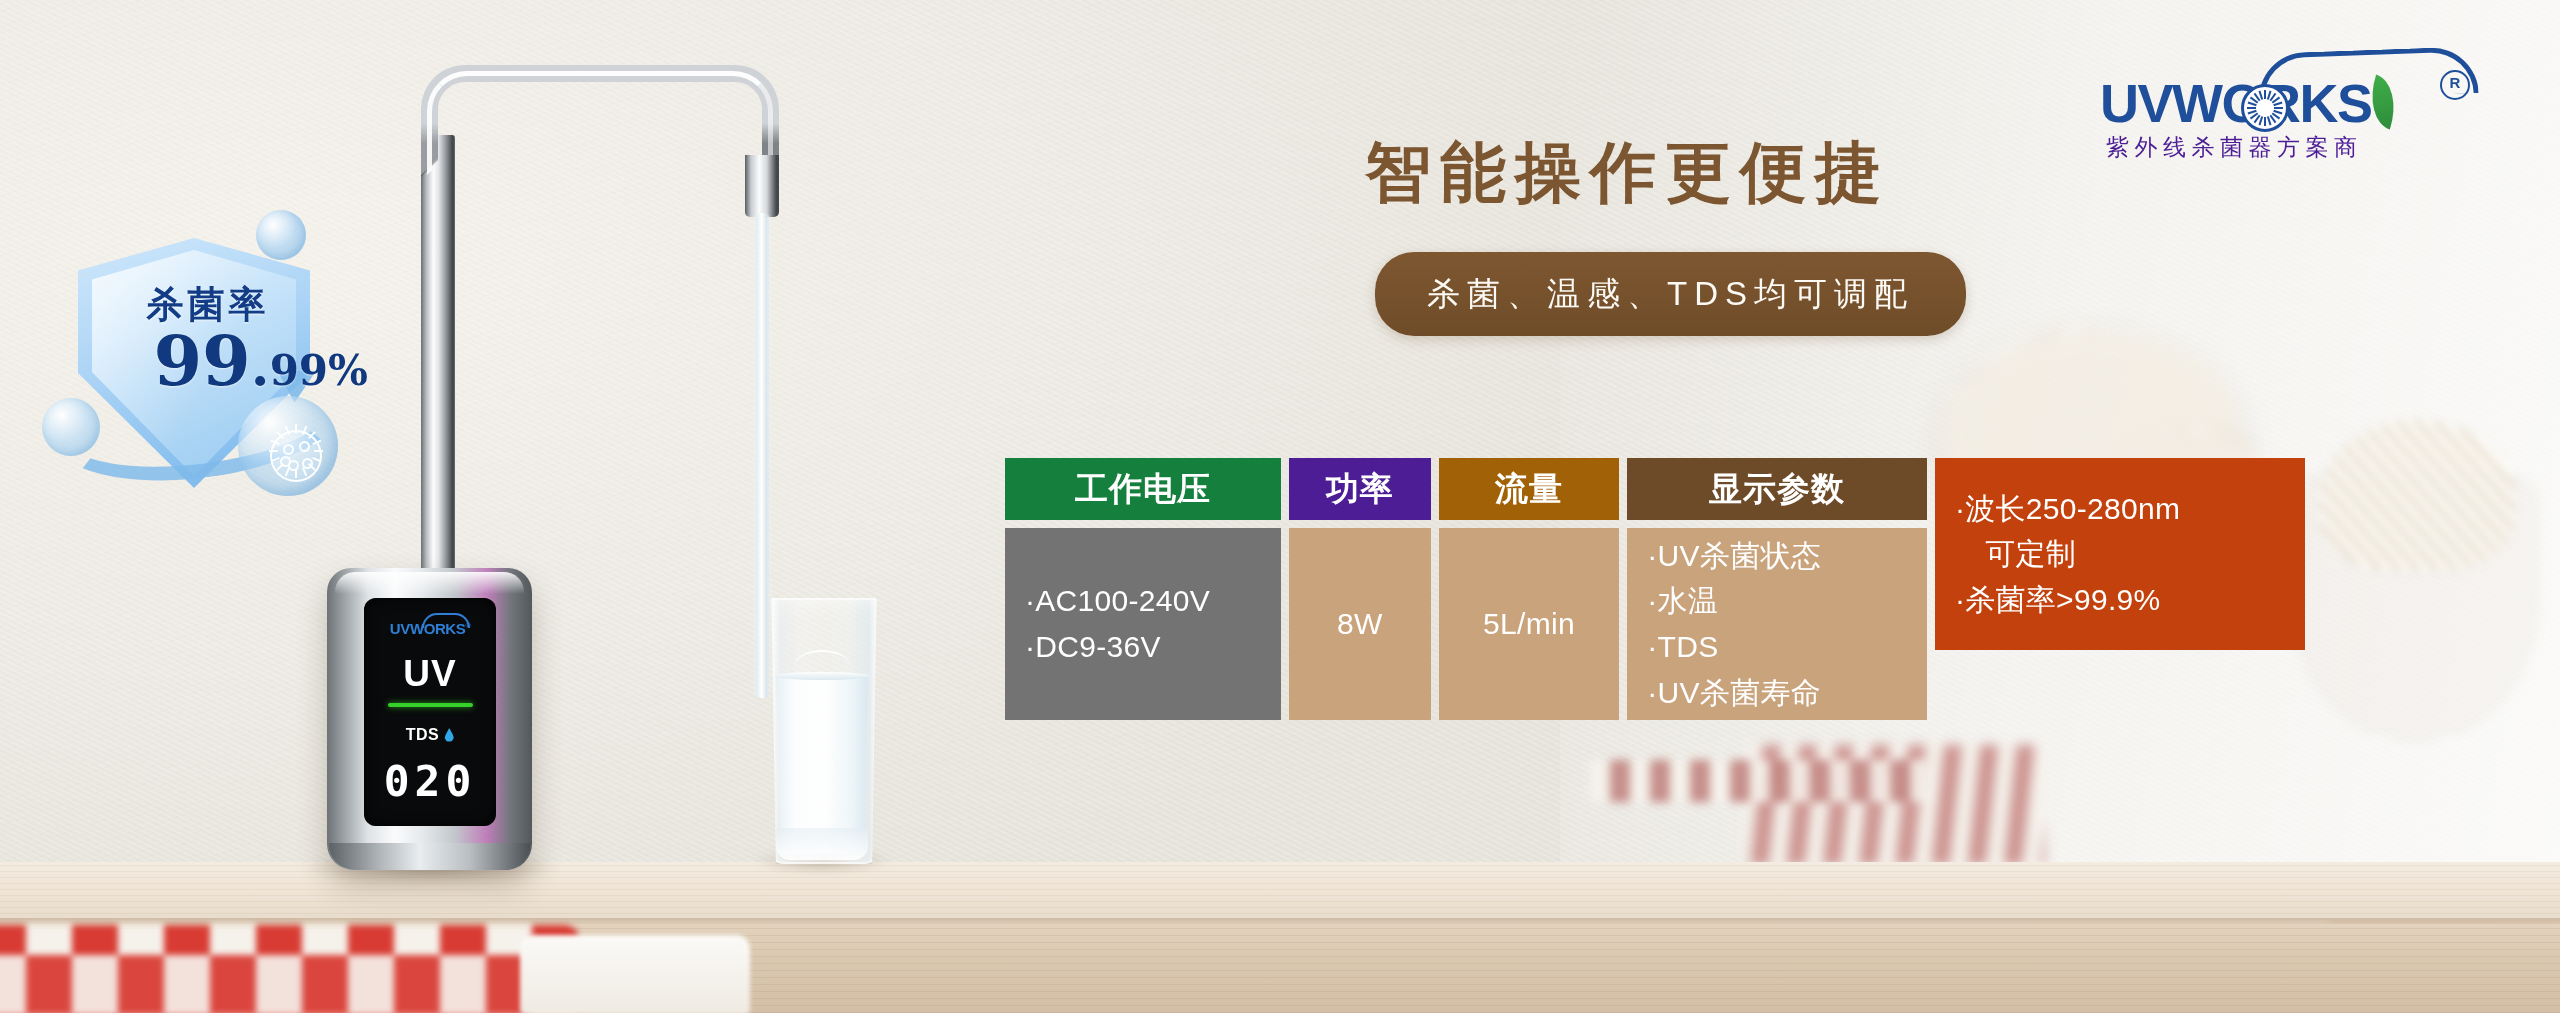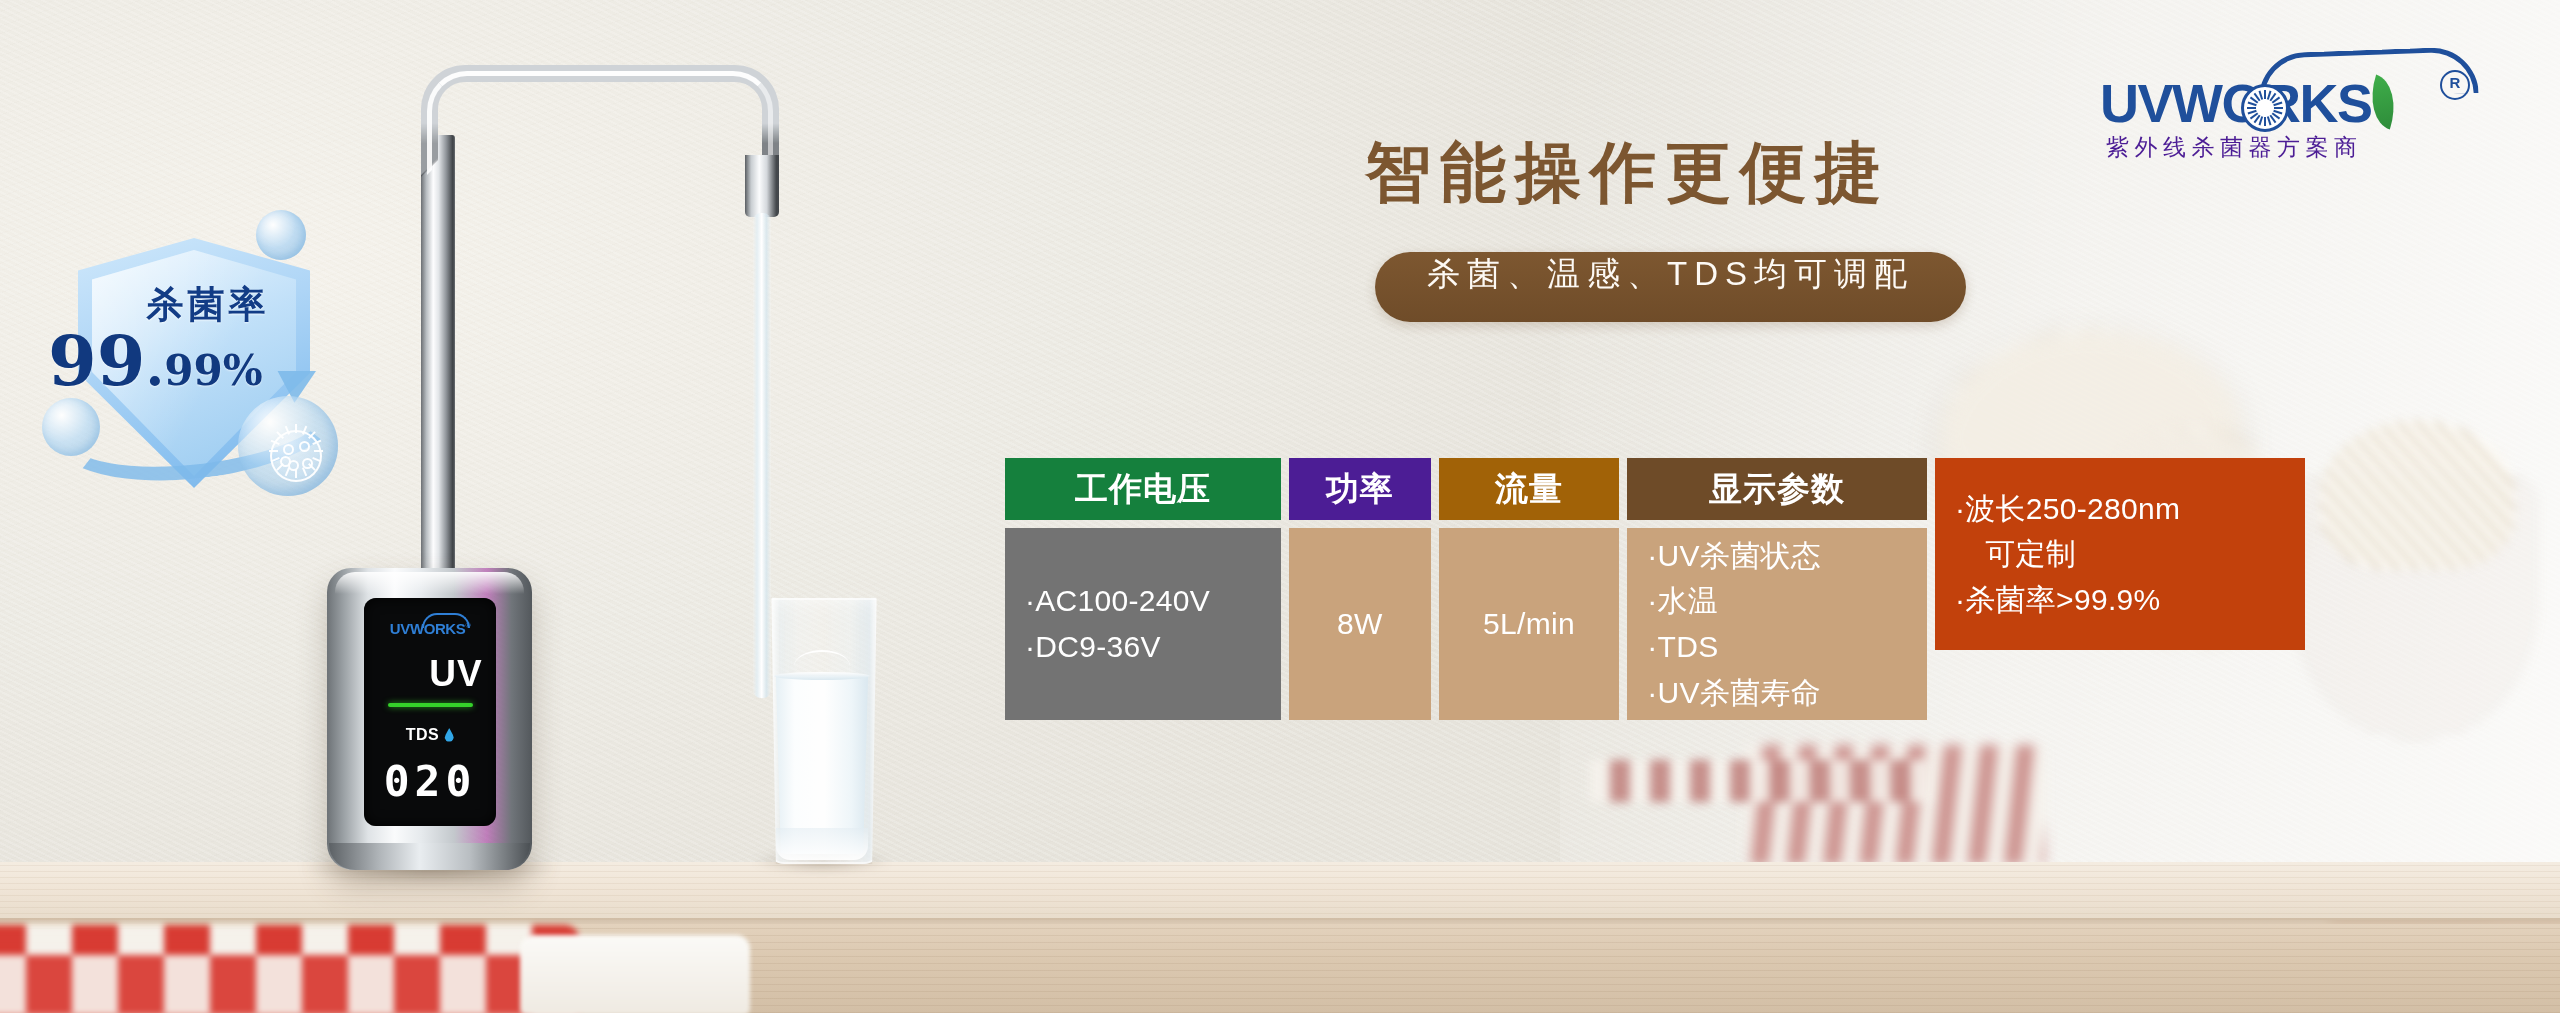--- a/index.html
+++ b/index.html
@@ -210,21 +210,20 @@
   }
   .scr-logo .reg{font-size:7px;vertical-align:super;}
   .scr-logo-arc{
     position:absolute;left:58px;top:15px;width:44px;height:13px;
     border:2px solid #2f7fd6;border-bottom:none;border-radius:22px 22px 0 0;
   }
   .scr-uv{
     position:absolute;left:0;top:55px;width:132px;text-align:center;
     color:#ffffff;font-size:37px;font-weight:600;letter-spacing:1px;
     font-family:"Liberation Sans",sans-serif;
-    margin-left:26px;
   }
   .scr-greenline{
     position:absolute;left:24px;top:105px;width:85px;height:4px;
     background:#35d12a;border-radius:2px;box-shadow:0 0 6px rgba(53,209,42,.75);
   }
   .scr-tds-row{
     position:absolute;left:0;top:128px;width:132px;text-align:center;
     color:#ffffff;font-size:16px;font-weight:bold;letter-spacing:.5px;
   }
   .drop{
@@ -329,21 +328,21 @@
     border-top:18px solid transparent;border-bottom:18px solid transparent;
     transform:rotate(-28deg);
   }
   .badge-cn{
     position:absolute;left:0;top:62px;width:320px;text-align:center;
     color:#123c86;font-size:37px;font-weight:bold;letter-spacing:4px;
     font-family:"DejaVu Serif","Liberation Serif",serif;
     text-shadow:0 1px 2px rgba(255,255,255,.7);
   }
   .badge-num{
-    position:absolute;left:0;top:108px;width:320px;text-align:left;
+    position:absolute;left:0;top:108px;width:320px;text-align:right;
     color:#11397f;font-family:"DejaVu Serif","Liberation Serif",serif;
     text-shadow:0 1px 2px rgba(255,255,255,.6);
   }
   .badge-num .big{font-size:70px;font-weight:bold;line-height:1;}
   .badge-num .dot{font-size:54px;font-weight:bold;}
   .badge-num .small{font-size:42px;font-weight:bold;}
   .germ{
     position:absolute;left:222px;top:212px;width:48px;height:48px;
     border:2.5px solid rgba(255,255,255,.95);border-radius:50%;
     background:radial-gradient(circle at 36% 30%, rgba(255,255,255,.45), rgba(180,216,245,.25));
@@ -352,24 +351,24 @@
   .germ b{position:absolute;width:7px;height:7px;border:2px solid rgba(255,255,255,.95);border-radius:50%;background:transparent;}
 
   
   .headline{
     position:absolute;left:1365px;top:128px;
     color:#7c5630;font-size:66px;font-weight:600;letter-spacing:9px;
     font-family:"DejaVu Serif","Liberation Serif",serif;
     white-space:nowrap;
   }
   .pill{
-    position:absolute;left:1375px;top:252px;height:70px;
+    position:absolute;left:1375px;top:252px;height:84px;
     padding:0 52px;border-radius:39px;
     background:linear-gradient(180deg,#7d5730 0%,#6f4c29 100%);
-    display:flex;
+    display:flex;align-items:center;
     box-shadow:0 4px 12px rgba(110,78,44,.22);
   }
   .pill span{
     color:#fdf9f4;font-size:33px;letter-spacing:7px;white-space:nowrap;
     font-family:"Liberation Sans","DejaVu Sans",sans-serif;
   }
 
   
   .logo{position:absolute;left:2100px;top:48px;width:380px;height:120px;}
   .logo-arc{

